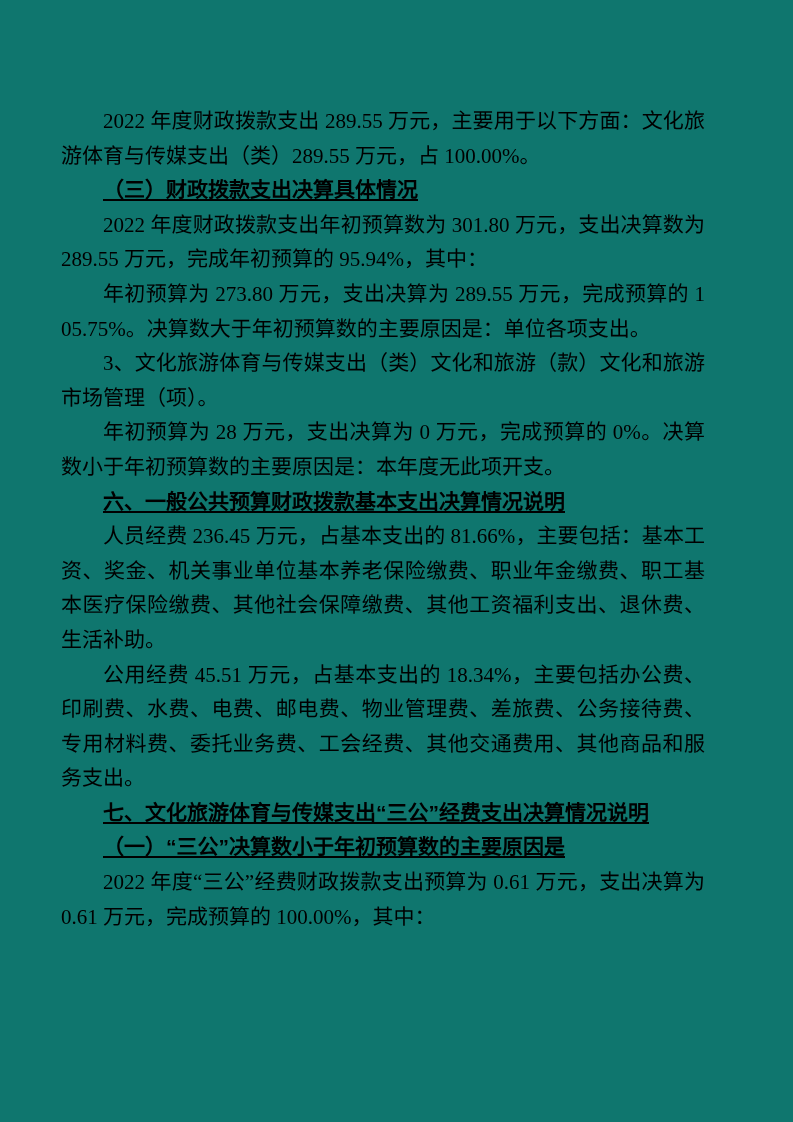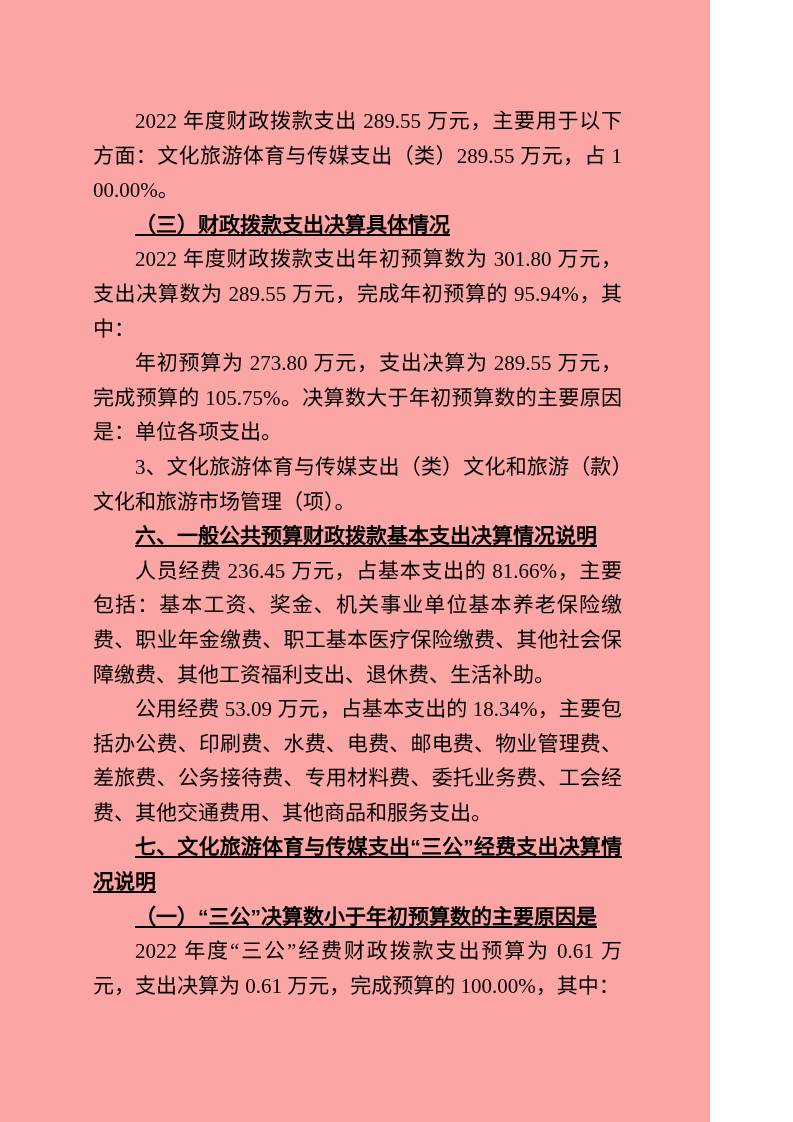--- a/index.html
+++ b/index.html
@@ -7,24 +7,24 @@
     padding: 0;
     background: #ffffff;
   }
   body {
     width: 793px;
     height: 1122px;
     overflow: hidden;
   }
   .page {
     box-sizing: border-box;
-    width: 710px;
+    width: 793px;
     height: 1122px;
-    padding: 104px 88px 40px 93px;
-    background: #fca5a5;
+    padding: 104px 88px 40px 61px;
+    background: #0f766e;
     color: #000000;
   }
   .doc-body {
     width: 100%;
   }
   .doc-body p {
     margin: 0;
     font-size: 21px;
     line-height: 34.6px;
     text-indent: 2em;
@@ -46,20 +46,21 @@
 </head>
 <body>
 
 <main class="page">
   <section class="doc-body" id="doc-body">
       <p class="body-paragraph">2022 年度财政拨款支出 289.55 万元，主要用于以下方面：文化旅游体育与传媒支出（类）289.55 万元，占 100.00%。</p>
       <p class="section-heading">（三）财政拨款支出决算具体情况</p>
       <p class="body-paragraph">2022 年度财政拨款支出年初预算数为 301.80 万元，支出决算数为 289.55 万元，完成年初预算的 95.94%，其中：</p>
       <p class="body-paragraph">年初预算为 273.80 万元，支出决算为 289.55 万元，完成预算的 105.75%。决算数大于年初预算数的主要原因是：单位各项支出。</p>
       <p class="body-paragraph">3、文化旅游体育与传媒支出（类）文化和旅游（款）文化和旅游市场管理（项）。</p>
+      <p class="body-paragraph">年初预算为 28 万元，支出决算为 0 万元，完成预算的 0%。决算数小于年初预算数的主要原因是：本年度无此项开支。</p>
       <p class="section-heading">六、一般公共预算财政拨款基本支出决算情况说明</p>
       <p class="body-paragraph">人员经费 236.45 万元，占基本支出的 81.66%，主要包括：基本工资、奖金、机关事业单位基本养老保险缴费、职业年金缴费、职工基本医疗保险缴费、其他社会保障缴费、其他工资福利支出、退休费、生活补助。</p>
-      <p class="body-paragraph">公用经费 53.09 万元，占基本支出的 18.34%，主要包括办公费、印刷费、水费、电费、邮电费、物业管理费、差旅费、公务接待费、专用材料费、委托业务费、工会经费、其他交通费用、其他商品和服务支出。</p>
+      <p class="body-paragraph">公用经费 45.51 万元，占基本支出的 18.34%，主要包括办公费、印刷费、水费、电费、邮电费、物业管理费、差旅费、公务接待费、专用材料费、委托业务费、工会经费、其他交通费用、其他商品和服务支出。</p>
       <p class="section-heading">七、文化旅游体育与传媒支出“三公”经费支出决算情况说明</p>
       <p class="section-heading">（一）“三公”决算数小于年初预算数的主要原因是</p>
       <p class="body-paragraph">2022 年度“三公”经费财政拨款支出预算为 0.61 万元，支出决算为 0.61 万元，完成预算的 100.00%，其中：</p>
     </section>
 </main>
 
 </body></html>

